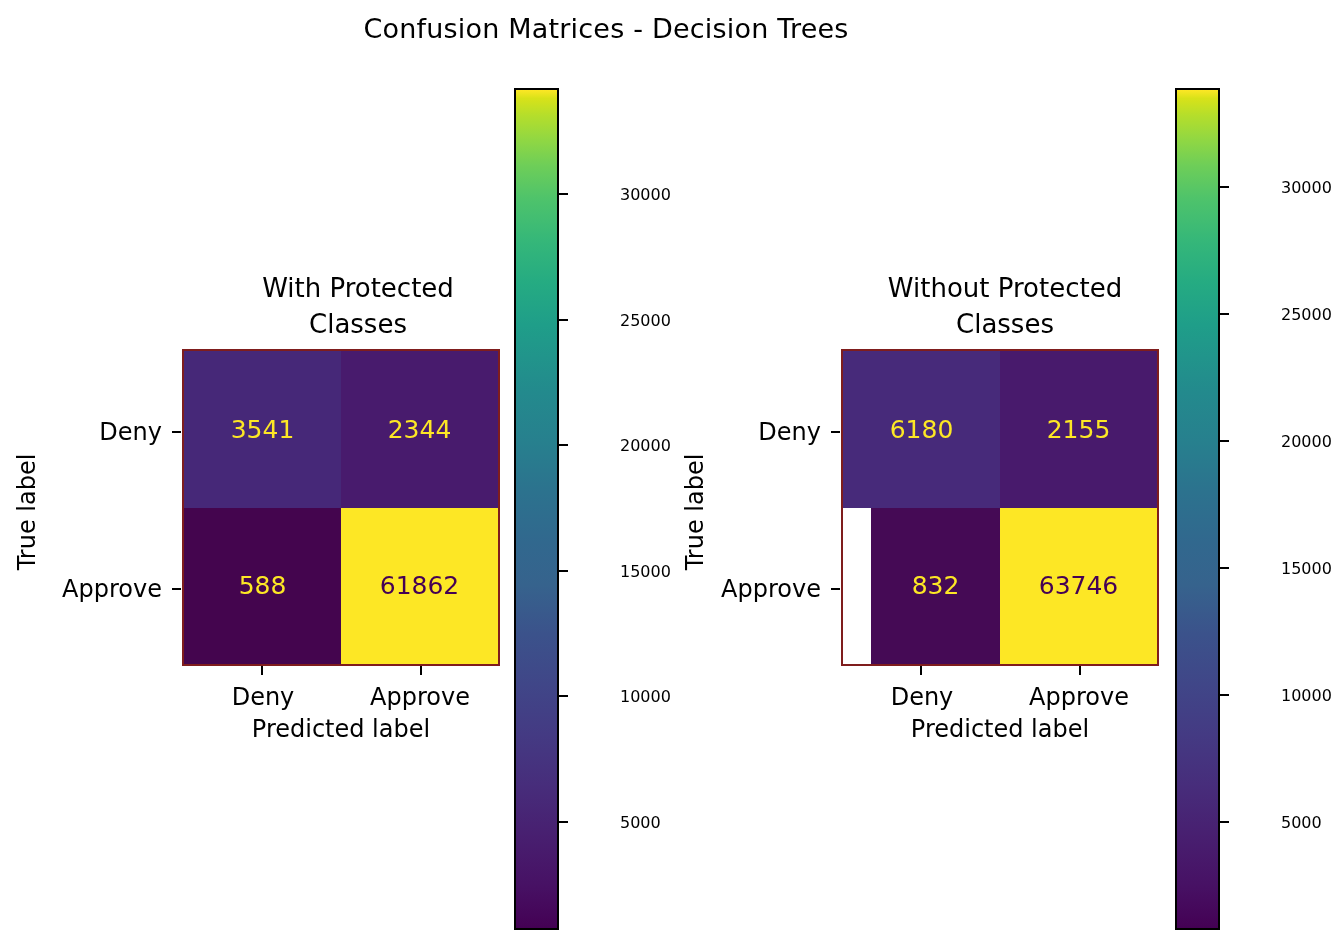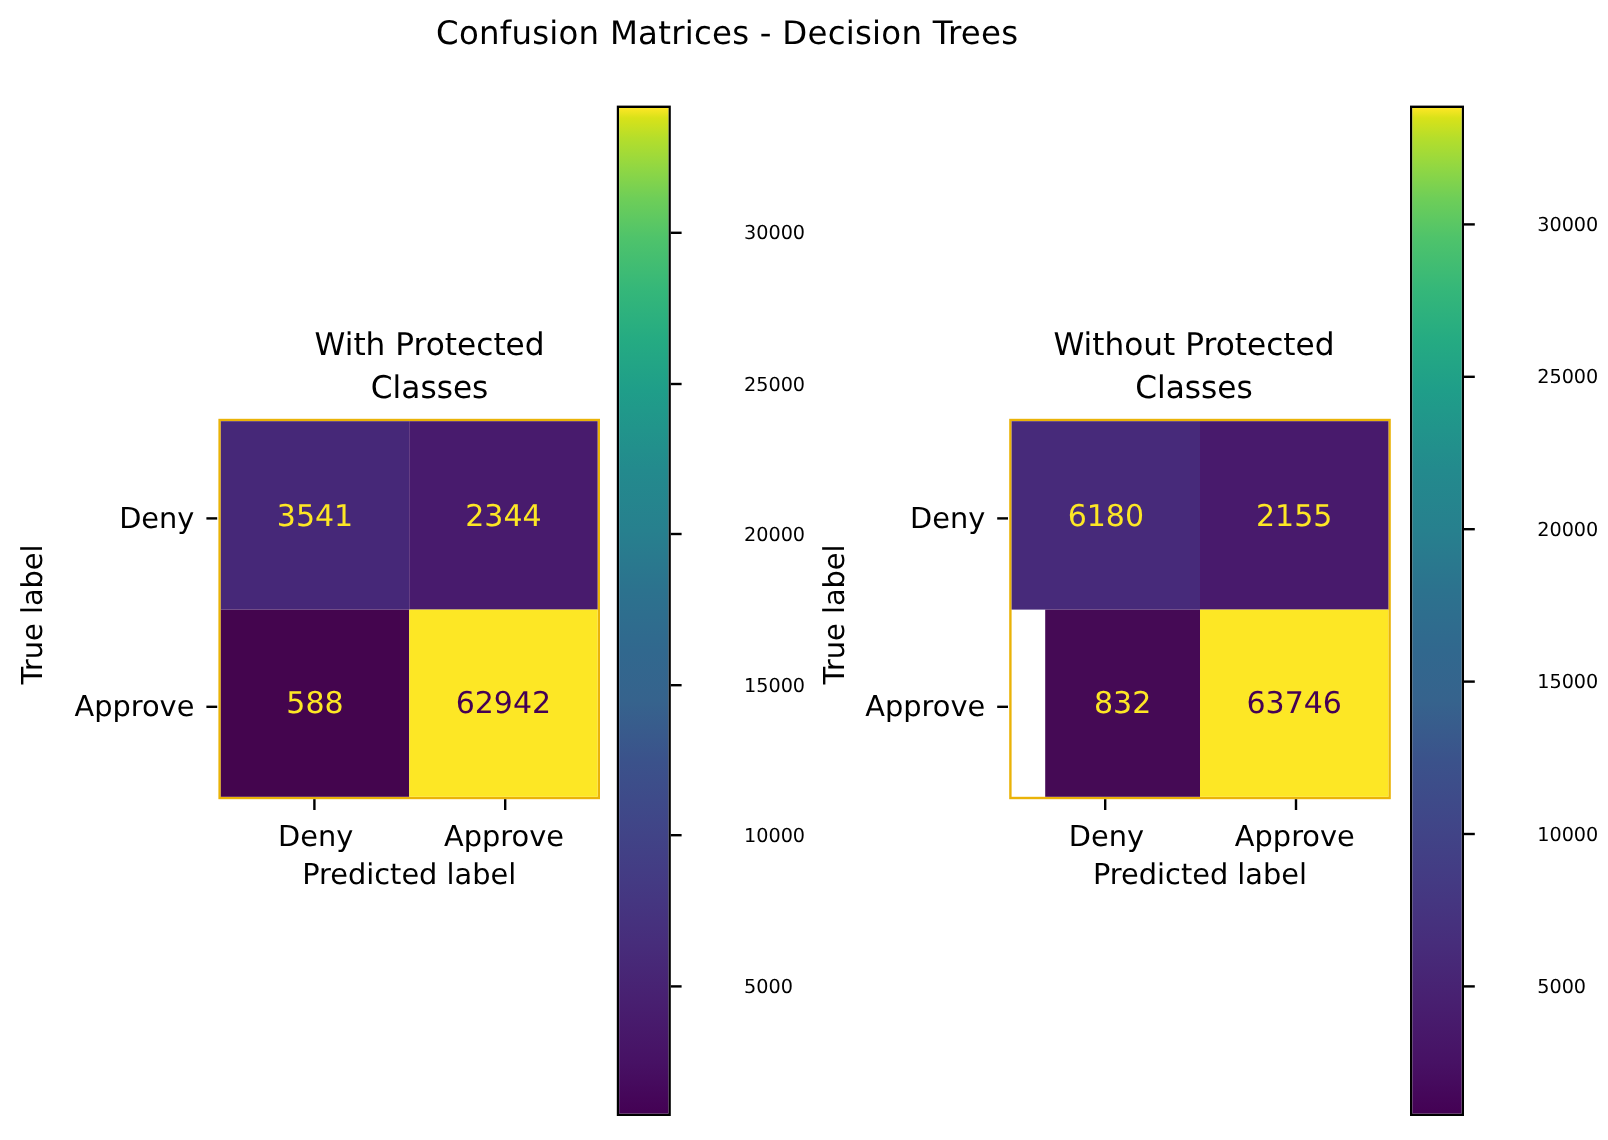--- a/index.html
+++ b/index.html
@@ -48,30 +48,30 @@
     position: absolute;
     top: 270px;
     width: 320px;
     text-align: center;
     font-size: 26px;
     line-height: 36px;
     color: #000000;
     white-space: pre-line;
   }
   .panel.left .ax-title  { left: 198px; }
-  .panel.right .ax-title { left: 176px; }
+  .panel.right .ax-title { left: 186px; }
 
   
   .matrix {
     position: absolute;
     top: 349px;
     left: 182px;
     width: 318px;
     height: 317px;
-    border: 2px solid #eab308;
+    border: 2px solid #7f1d1d;
     box-sizing: border-box;
     display: grid;
     grid-template-columns: 1fr 1fr;
     grid-template-rows: 1fr 1fr;
   }
   .cell {
     position: relative;
     display: flex;
     align-items: center;
     justify-content: center;
@@ -169,21 +169,21 @@
       <div class="cell" style="background:#462878; color:#fde725;">
         <span>3541</span>
       </div>
       <div class="cell" style="background:#481b6d; color:#fde725;">
         <span>2344</span>
       </div>
       <div class="cell" style="background:#44054e; color:#fde725;">
         <span>588</span>
       </div>
       <div class="cell" style="background:#fde725; color:#440154;">
-        <span>62942</span>
+        <span>61862</span>
       </div>
     </div>
 
     <div class="tick-mark xtick-mark" style="left:261px; top:666px;"></div>
     <div class="tick-mark xtick-mark" style="left:420px; top:666px;"></div>
 
     <div class="xtick-label" style="left:263px; top:683px;">Deny</div>
     <div class="xtick-label" style="left:420px; top:683px;">Approve</div>
 
     <div class="xlabel">Predicted label</div>

